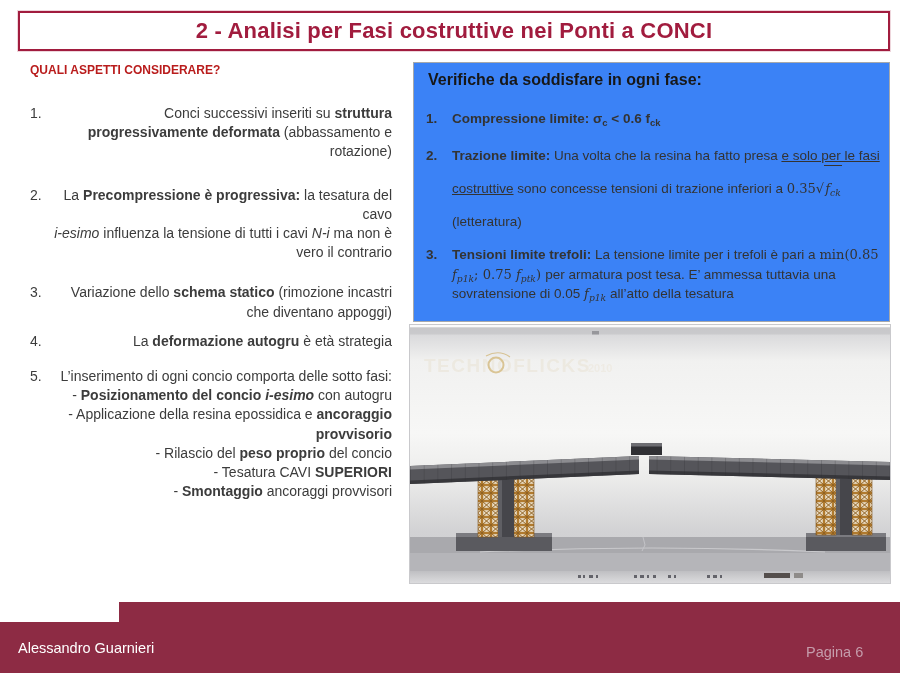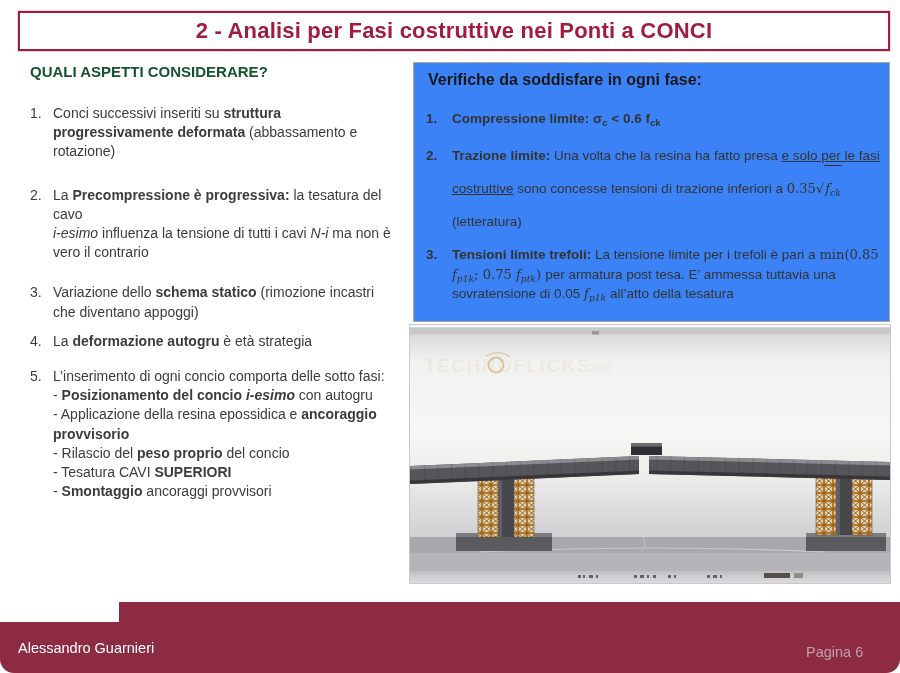--- a/index.html
+++ b/index.html
@@ -1,32 +1,32 @@
 <!DOCTYPE html>
 <html><head>
 <meta charset="utf-8">
 <style>
   html,body{margin:0;padding:0;background:#ffffff;}
   .page{
     position:relative;width:900px;height:673px;background:#ffffff;overflow:hidden;
-    font-family:"Liberation Sans",sans-serif;color:#3c3c3c;border-radius:14px;
+    font-family:"Liberation Sans",sans-serif;color:#3c3c3c;
   }
   
   .title-box{
     position:absolute;left:18px;top:11px;width:868px;height:36px;
     border:2px solid #a11c3e;box-shadow:0 0 0 1px rgba(161,28,62,.18);
     display:flex;align-items:center;justify-content:center;background:#fff;
   }
   .title-box .t{font-size:22px;font-weight:bold;color:#a11c3e;letter-spacing:.2px;}
   
-  .q-heading{position:absolute;left:30px;top:63px;font-size:15px;font-weight:bold;color:#14532d;}
+  .q-heading{position:absolute;left:30px;top:63px;font-size:12px;font-weight:bold;color:#b91c1c;}
   .left-list{position:absolute;left:30px;top:104px;width:362px;font-size:14px;line-height:19.2px;}
   .l-item{display:flex;}
   .l-item .num{width:23px;flex:none;}
-  .l-item .txt{flex:1;}
+  .l-item .txt{flex:1;text-align:right;}
   .l-item:nth-child(2){margin-top:24px;}
   .l-item:nth-child(3){margin-top:21px;}
   .l-item:nth-child(4){margin-top:10px;}
   .l-item:nth-child(5){margin-top:16px;}
   
   .gray-box{
     position:absolute;left:413px;top:62px;width:477px;height:260px;box-sizing:border-box;
     background:#3b82f6;border:1px solid #a6a8ab;padding:6px 6px 0 12px;
   }
   .box-heading{font-size:16px;font-weight:bold;color:#171717;margin:2px 0 0 2px;}

